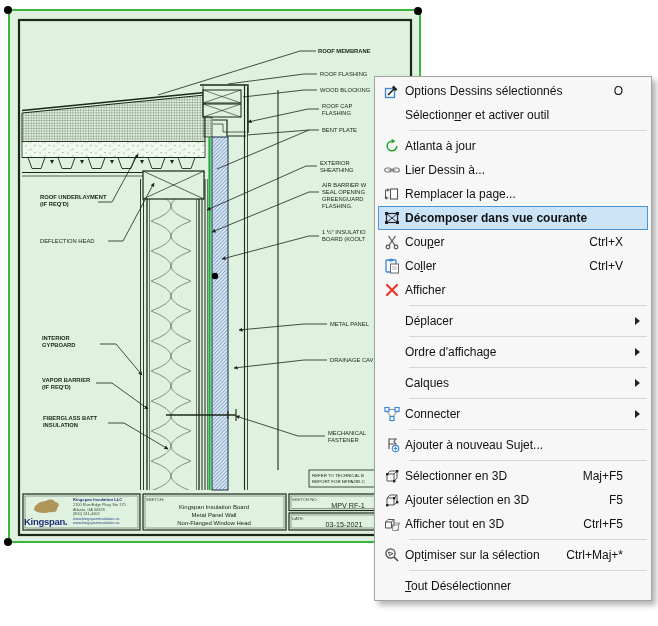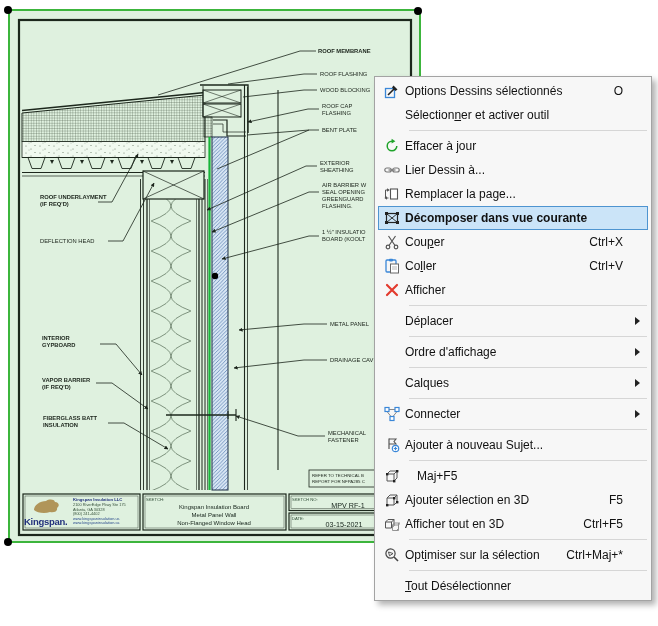--- a/index.html
+++ b/index.html
@@ -239,21 +239,21 @@
         <span class="mi-arrow"></span>
       </div>
       <div class="msep"></div>
       <div class="mi">
         <span class="mi-icon">
           <svg viewBox="0 0 16 16">
             <path d="M12.8,8 A4.8,4.8 0 1 1 8,3.2" fill="none" stroke="#1fa32a" stroke-width="1.5"></path>
             <path d="M7.6,0.8 L11.4,3.2 L7.6,5.6 Z" fill="#1fa32a"></path>
           </svg>
         </span>
-        <span class="mi-label">Effacer à jour</span>
+        <span class="mi-label">Atlanta à jour</span>
         <span class="mi-shortcut"></span>
         <span class="mi-arrow"></span>
       </div>
       <div class="mi">
         <span class="mi-icon">
           <svg viewBox="0 0 16 16">
             <rect x="0.8" y="6" width="6.5" height="4" rx="2" fill="none" stroke="#777" stroke-width="1.2"></rect>
             <rect x="8.7" y="6" width="6.5" height="4" rx="2" fill="none" stroke="#777" stroke-width="1.2"></rect>
             <line x1="4.5" y1="8" x2="11.5" y2="8" stroke="#777" stroke-width="1.2"></line>
           </svg>
@@ -377,20 +377,21 @@
       <div class="msep"></div>
       <div class="mi">
         <span class="mi-icon">
           <svg viewBox="0 0 16 16">
             <path d="M3,6 h7 v7 h-7 z M3,6 l3,-3 h7 l-3,3 M13,3 v7 l-3,3" fill="none" stroke="#555" stroke-width="1"></path>
             <rect x="2" y="5" width="2.4" height="2.4" fill="#222"></rect>
             <rect x="9" y="12" width="2.4" height="2.4" fill="#222"></rect>
             <rect x="12" y="2" width="2.4" height="2.4" fill="#222"></rect>
           </svg>
         </span>
+        <span class="mi-label">Sélectionner en 3D</span>
         <span class="mi-shortcut">Maj+F5</span>
         <span class="mi-arrow"></span>
       </div>
       <div class="mi">
         <span class="mi-icon">
           <svg viewBox="0 0 16 16">
             <path d="M3,6 h7 v7 h-7 z M3,6 l3,-3 h7 l-3,3 M13,3 v7 l-3,3" fill="none" stroke="#555" stroke-width="1"></path>
             <rect x="2" y="12" width="2.4" height="2.4" fill="#222"></rect>
             <rect x="9" y="5" width="2.4" height="2.4" fill="#222"></rect>
             <rect x="12" y="9" width="2.4" height="2.4" fill="#222"></rect>

